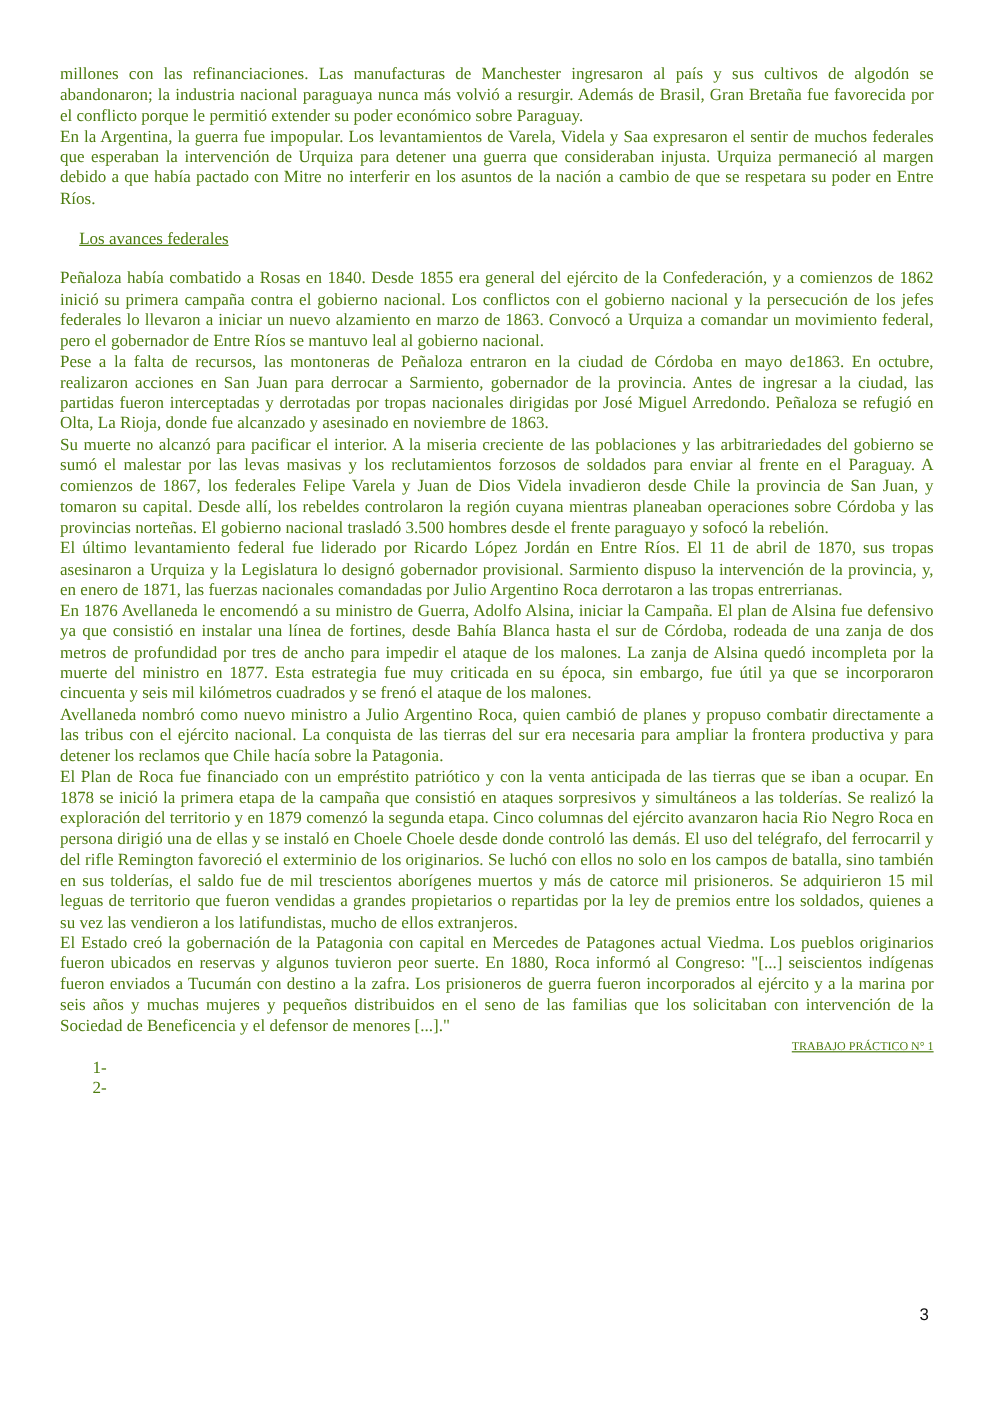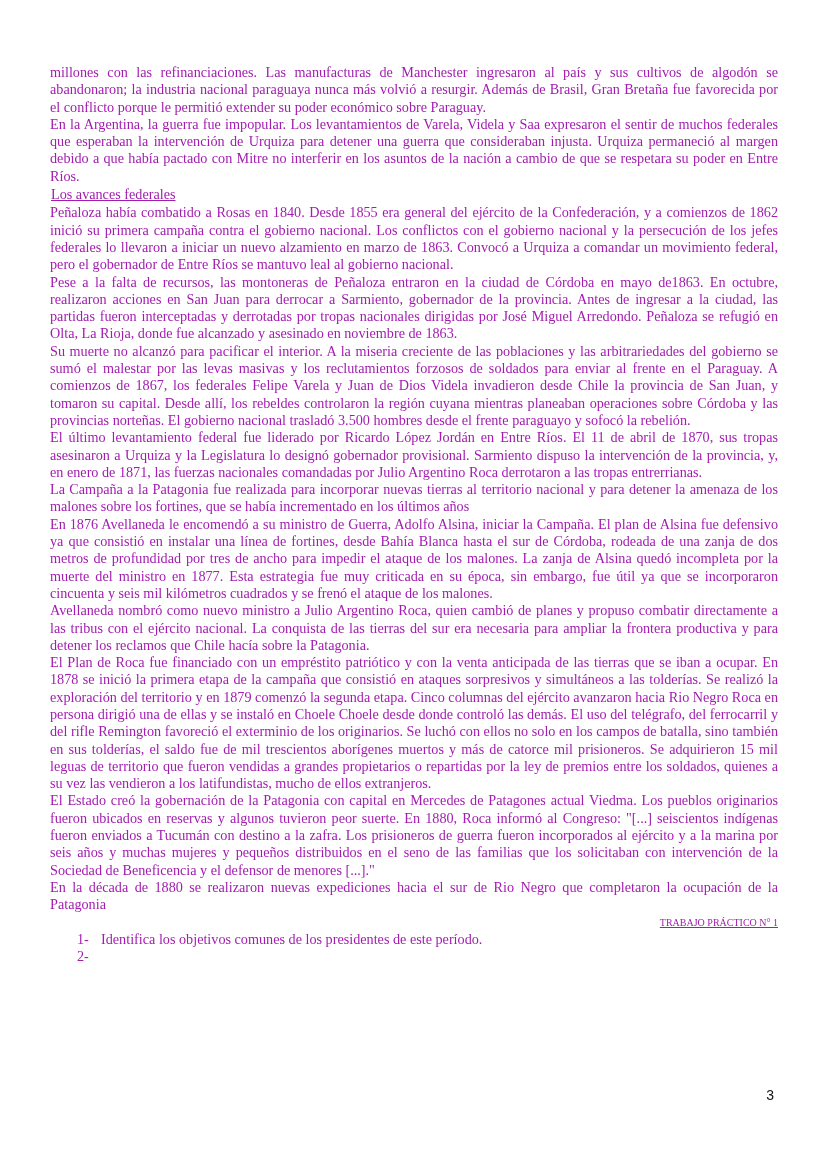--- a/index.html
+++ b/index.html
@@ -1,23 +1,23 @@
 <!DOCTYPE html>
 <html><head>
 <meta charset="utf-8">
 <style>
   html, body { margin:0; padding:0; background:#ffffff; }
   body { width:828px; height:1171px; position:relative; overflow:hidden; }
   .page {
-    position:absolute; left:50px; top:64px; width:728px;
+    position:absolute; left:50px; top:54px; width:728px;
     font-family: "Liberation Serif", serif;
-    font-size:14.2px; line-height:17.3px; color:#a21caf;
+    font-size:14.2px; line-height:17.3px; color:#4d7c0f;
   }
   .page p { margin:0; text-align:justify; }
-  .heading { margin:1px; text-decoration:underline; }
+  .heading { margin:16px; text-decoration:underline; }
   .tp-title { margin:0; text-decoration:underline; font-size:10px;text-align:right; }
   ol.tasks { margin:0; padding:0; list-style:none; }
   ol.tasks li { margin:0; padding-left:27px; display:flex; }
   ol.tasks li .num { width:24px; flex:none; }
   .page-number {
     position:absolute; right:54px; top:1087px;
     font-family: "Liberation Sans", sans-serif; font-size:14px; color:#111;
   }
 </style>
 </head>
@@ -27,32 +27,29 @@
 
   <p>millones con las refinanciaciones. Las manufacturas de Manchester ingresaron al país y sus cultivos de algodón se abandonaron; la industria nacional paraguaya nunca más volvió a resurgir. Además de Brasil, Gran Bretaña fue favorecida por el conflicto porque le permitió extender su poder económico sobre Paraguay.</p>
   <p>En la Argentina, la guerra fue impopular. Los levantamientos de Varela, Videla y Saa expresaron el sentir de muchos federales que esperaban la intervención de Urquiza para detener una guerra que consideraban injusta. Urquiza permaneció al margen debido a que había pactado con Mitre no interferir en los asuntos de la nación a cambio de que se respetara su poder en Entre Ríos.</p>
 
   <div class="heading">Los avances federales</div>
   <p>Peñaloza había combatido a Rosas en 1840. Desde 1855 era general del ejército de la Confederación, y a comienzos de 1862 inició su primera campaña contra el gobierno nacional. Los conflictos con el gobierno nacional y la persecución de los jefes federales lo llevaron a iniciar un nuevo alzamiento en marzo de 1863. Convocó a Urquiza a comandar un movimiento federal, pero el gobernador de Entre Ríos se mantuvo leal al gobierno nacional.</p>
   <p>Pese a la falta de recursos, las montoneras de Peñaloza entraron en la ciudad de Córdoba en mayo de1863. En octubre, realizaron acciones en San Juan para derrocar a Sarmiento, gobernador de la provincia. Antes de ingresar a la ciudad, las partidas fueron interceptadas y derrotadas por tropas nacionales dirigidas por José Miguel Arredondo. Peñaloza se refugió en Olta, La Rioja, donde fue alcanzado y asesinado en noviembre de 1863.</p>
   <p>Su muerte no alcanzó para pacificar el interior. A la miseria creciente de las poblaciones y las arbitrariedades del gobierno se sumó el malestar por las levas masivas y los reclutamientos forzosos de soldados para enviar al frente en el Paraguay. A comienzos de 1867, los federales Felipe Varela y Juan de Dios Videla invadieron desde Chile la provincia de San Juan, y tomaron su capital. Desde allí, los rebeldes controlaron la región cuyana mientras planeaban operaciones sobre Córdoba y las provincias norteñas. El gobierno nacional trasladó 3.500 hombres desde el frente paraguayo y sofocó la rebelión.</p>
   <p>El último levantamiento federal fue liderado por Ricardo López Jordán en Entre Ríos. El 11 de abril de 1870, sus tropas asesinaron a Urquiza y la Legislatura lo designó gobernador provisional. Sarmiento dispuso la intervención de la provincia, y, en enero de 1871, las fuerzas nacionales comandadas por Julio Argentino Roca derrotaron a las tropas entrerrianas.</p>
 
-  <p>La Campaña a la Patagonia fue realizada para incorporar nuevas tierras al territorio nacional y para detener la amenaza de los malones sobre los fortines, que se había incrementado en los últimos años</p>
   <p>En 1876 Avellaneda le encomendó a su ministro de Guerra, Adolfo Alsina, iniciar la Campaña. El plan de Alsina fue defensivo ya que consistió en instalar una línea de fortines, desde Bahía Blanca hasta el sur de Córdoba, rodeada de una zanja de dos metros de profundidad por tres de ancho para impedir el ataque de los malones. La zanja de Alsina quedó incompleta por la muerte del ministro en 1877. Esta estrategia fue muy criticada en su época, sin embargo, fue útil ya que se incorporaron cincuenta y seis mil kilómetros cuadrados y se frenó el ataque de los malones.</p>
   <p>Avellaneda nombró como nuevo ministro a Julio Argentino Roca, quien cambió de planes y propuso combatir directamente a las tribus con el ejército nacional. La conquista de las tierras del sur era necesaria para ampliar la frontera productiva y para detener los reclamos que Chile hacía sobre la Patagonia.</p>
   <p>El Plan de Roca fue financiado con un empréstito patriótico y con la venta anticipada de las tierras que se iban a ocupar. En 1878 se inició la primera etapa de la campaña que consistió en ataques sorpresivos y simultáneos a las tolderías. Se realizó la exploración del territorio y en 1879 comenzó la segunda etapa. Cinco columnas del ejército avanzaron hacia Rio Negro Roca en persona dirigió una de ellas y se instaló en Choele Choele desde donde controló las demás. El uso del telégrafo, del ferrocarril y del rifle Remington favoreció el exterminio de los originarios. Se luchó con ellos no solo en los campos de batalla, sino también en sus tolderías, el saldo fue de mil trescientos aborígenes muertos y más de catorce mil prisioneros. Se adquirieron 15 mil leguas de territorio que fueron vendidas a grandes propietarios o repartidas por la ley de premios entre los soldados, quienes a su vez las vendieron a los latifundistas, mucho de ellos extranjeros.</p>
   <p>El Estado creó la gobernación de la Patagonia con capital en Mercedes de Patagones actual Viedma. Los pueblos originarios fueron ubicados en reservas y algunos tuvieron peor suerte. En 1880, Roca informó al Congreso: "[...] seiscientos indígenas fueron enviados a Tucumán con destino a la zafra. Los prisioneros de guerra fueron incorporados al ejército y a la marina por seis años y muchas mujeres y pequeños distribuidos en el seno de las familias que los solicitaban con intervención de la Sociedad de Beneficencia y el defensor de menores [...]."</p>
-  <p>En la década de 1880 se realizaron nuevas expediciones hacia el sur de Rio Negro que completaron la ocupación de la Patagonia</p>
 
   <div class="tp-title">TRABAJO PRÁCTICO N° 1</div>
   <ol class="tasks">
     <li>
       <span class="num">1-</span>
-      <span>Identifica  los objetivos comunes de los presidentes de este período.</span>
     </li>
     <li>
       <span class="num">2-</span>
     </li>
   </ol>
 </div>
 
 <div class="page-number">3</div>
 
 </body></html>

